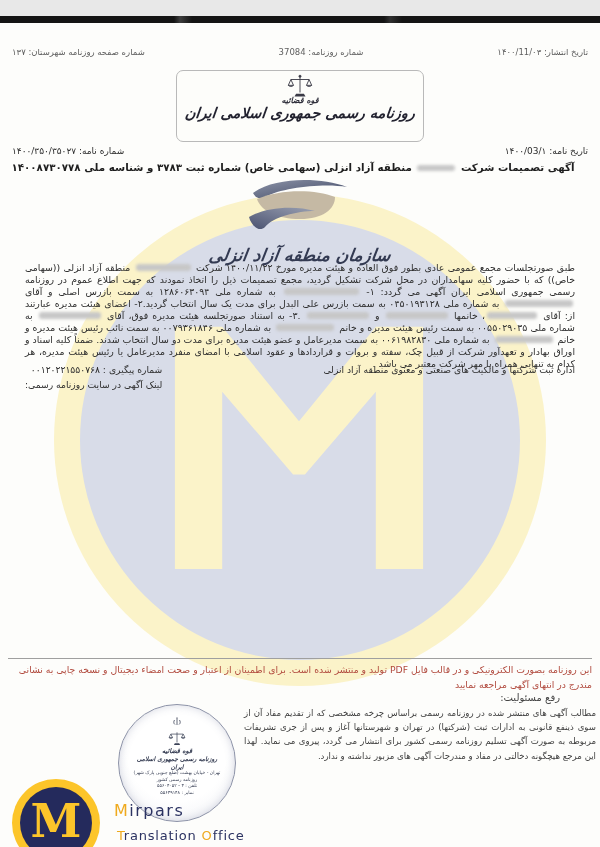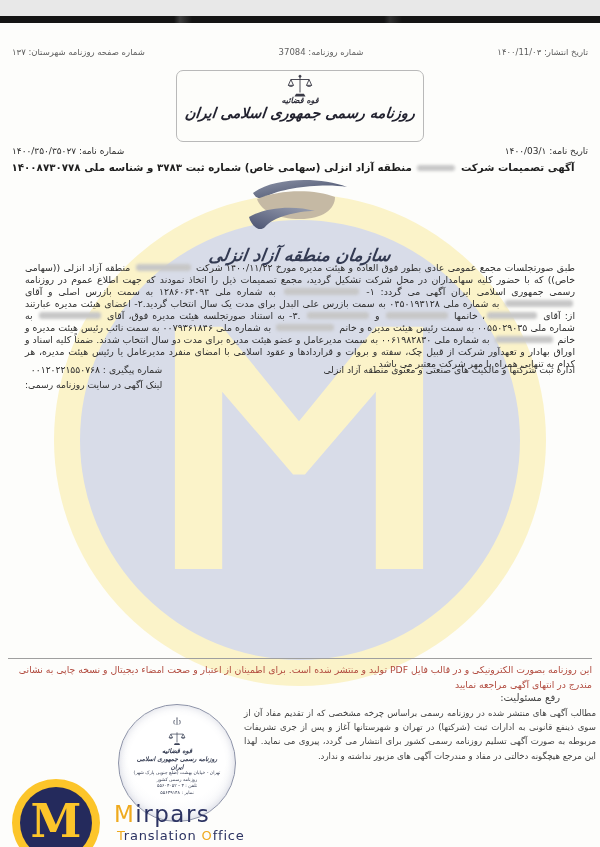--- a/index.html
+++ b/index.html
@@ -146,21 +146,21 @@
     background: #242a5c;
     display: flex; align-items: center; justify-content: center;
   }
   .mirpars-logo .m-glyph {
     font-family: "DejaVu Serif", serif;
     font-size: 46px; font-weight: bold; color: #fcc52a; line-height: 1;
     margin-top: -4px;
   }
   .mirpars-word {
     position: absolute; top: 785px; left: 114px; z-index: 2;
-    font-size: 23px; letter-spacing: 1.5px; color: #2c3362; font-weight: 500;
+    font-size: 16px; letter-spacing: 1.5px; color: #2c3362; font-weight: 500;
   }
   .mirpars-word .accent, .mirpars-tagline .accent { color: #efaa1e; }
   .mirpars-tagline {
     position: absolute; top: 812px; left: 117px; z-index: 2;
     font-size: 13px; letter-spacing: 0.8px; color: #2c3362;
   }
   .scales-icon svg { display: block; }
 </style>
 </head>
 <body>

